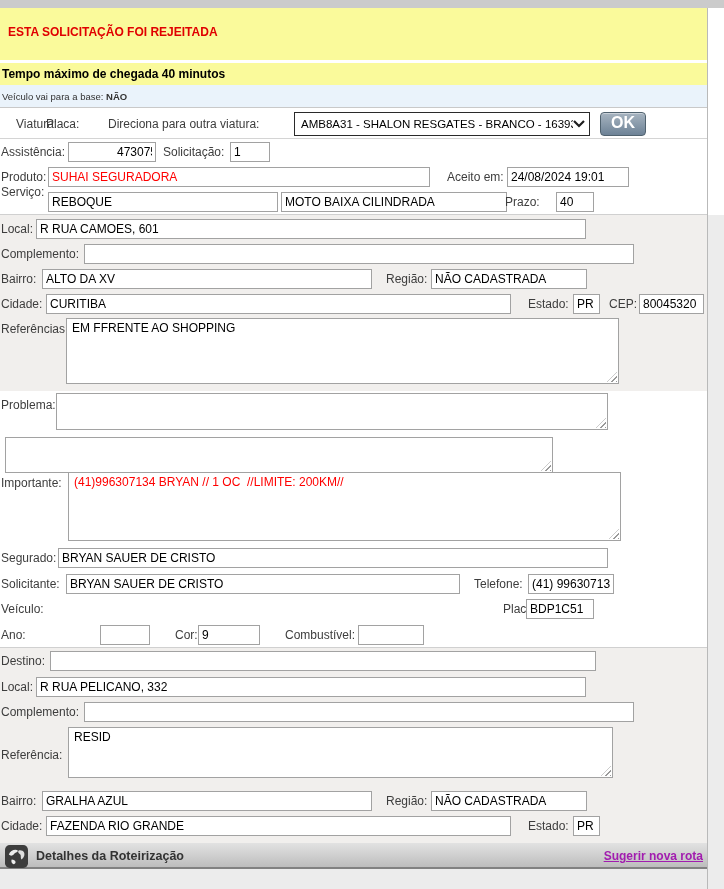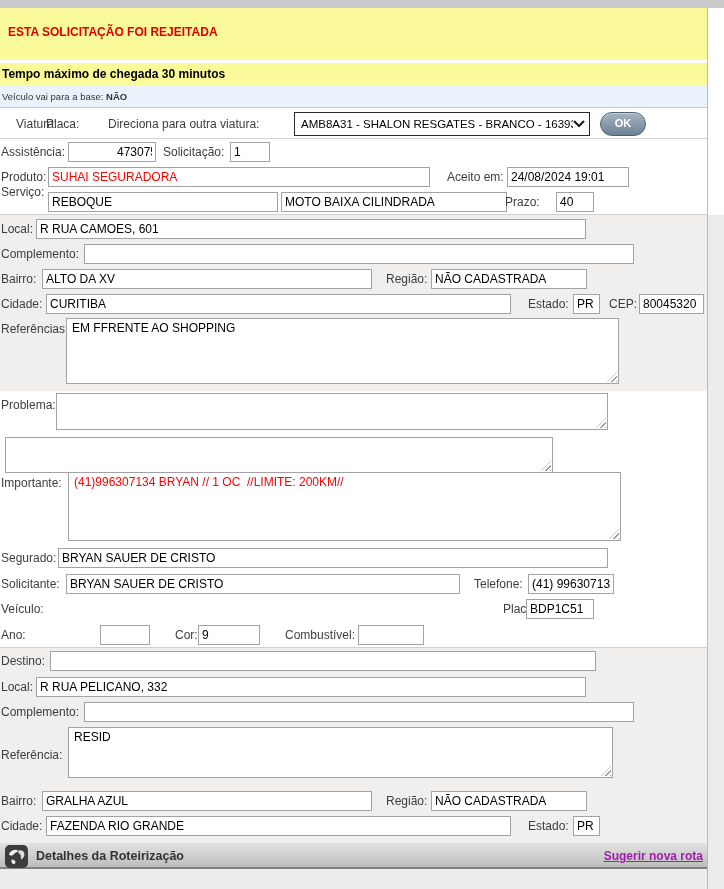--- a/index.html
+++ b/index.html
@@ -16,22 +16,22 @@
       font-family:"Liberation Sans",sans-serif;font-size:12px;color:#000;
       padding:2px 5px;box-sizing:border-box;resize:none;overflow:hidden;outline:none;}
   .ta.red{color:#ff0000;}
   .grip{position:absolute;right:2px;bottom:2px;width:10px;height:10px;
         clip-path:polygon(100% 0,100% 100%,0 100%);
         background:repeating-linear-gradient(-45deg,#9a9a9a 0 1px,transparent 1px 3.5px);}
   .sel{position:absolute;left:294px;top:112px;width:296px;height:24px;border:1px solid #2a2a2a;
        background:#fff;display:flex;align-items:center;box-sizing:border-box;padding:0 4px 0 6px;}
   .sel .txt{flex:1;font-size:11.5px;color:#000;white-space:nowrap;overflow:hidden;}
   .ok-btn{position:absolute;left:600px;top:112px;width:44px;height:22px;border:1px solid #50626f;
-          border-radius:12px;background:linear-gradient(#a7b4c0,#6d8296);color:#fff;
-          font-size:11px;font-weight:bold;text-align:center;line-height:20px;cursor:pointer;
+          border-radius:4px;background:linear-gradient(#a7b4c0,#6d8296);color:#fff;
+          font-size:16px;font-weight:bold;text-align:center;line-height:20px;cursor:pointer;
           box-shadow:inset 0 1px 0 rgba(255,255,255,.4);}
   .link{position:absolute;right:21px;top:849px;font-size:12px;font-weight:bold;
         color:#a21caf;text-decoration:underline;cursor:pointer;}
   .footer-title{position:absolute;left:36px;top:849px;font-size:12.5px;font-weight:bold;color:#333;}
 </style>
 </head>
 <body>
 
 <div class="page">
 
@@ -39,21 +39,21 @@
   <div class="abs" style="left:0;top:8px;width:707px;height:52px;background:#fafa9b;"></div>
   <div class="abs" style="left:0;top:63px;width:707px;height:22px;background:#fafa9b;"></div>
   <div class="abs" style="left:0;top:85px;width:707px;height:23px;background:#eaf3fb;border-bottom:1px solid #c9c9c9;box-sizing:border-box;"></div>
   <div class="abs" style="left:0;top:138px;width:707px;height:1px;background:#d4d4d4;"></div>
   <div class="abs" style="left:0;top:214px;width:707px;height:177px;background:#f1efed;border-top:1px solid #d0d0d0;box-sizing:border-box;"></div>
   <div class="abs" style="left:0;top:647px;width:707px;height:196px;background:#f1efed;border-top:1px solid #d0d0d0;box-sizing:border-box;"></div>
   <div class="abs" style="left:708px;top:215px;width:16px;height:674px;background:#ececec;"></div>
   <div class="abs" style="left:707px;top:8px;width:1px;height:881px;background:#b9b9b9;"></div>
 
   <div class="lbl" style="left:8px;top:25px;font-weight:bold;color:#e00000;">ESTA SOLICITAÇÃO FOI REJEITADA</div>
-  <div class="lbl" style="left:2px;top:67px;font-weight:bold;color:#000;">Tempo máximo de chegada 30 minutos</div>
+  <div class="lbl" style="left:2px;top:67px;font-weight:bold;color:#000;">Tempo máximo de chegada 40 minutos</div>
   <div class="lbl" style="left:2px;top:91px;font-size:9.5px;color:#333;">
     <span>Veículo vai para a base:</span>
     <span style="font-weight:bold;">NÃO</span>
   </div>
 
   <div class="lbl" style="left:16px;top:117px;">Viatura:</div>
   <div class="lbl" style="left:46px;top:117px;">Placa:</div>
   <div class="lbl" style="left:108px;top:117px;">Direciona para outra viatura:</div>
   <div class="sel">
     <span class="txt">AMB8A31 - SHALON RESGATES - BRANCO - 16393 - CA</span>

